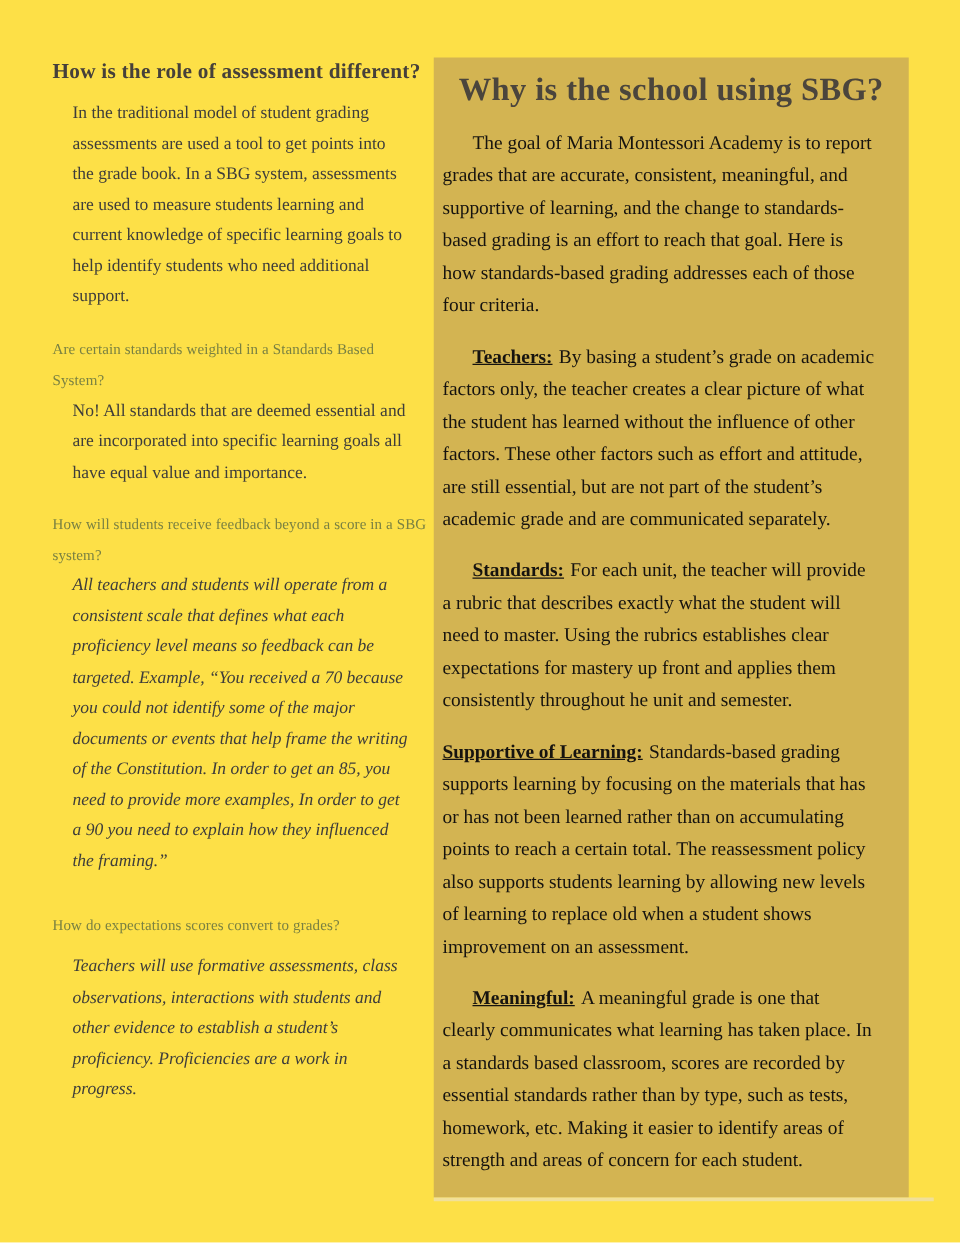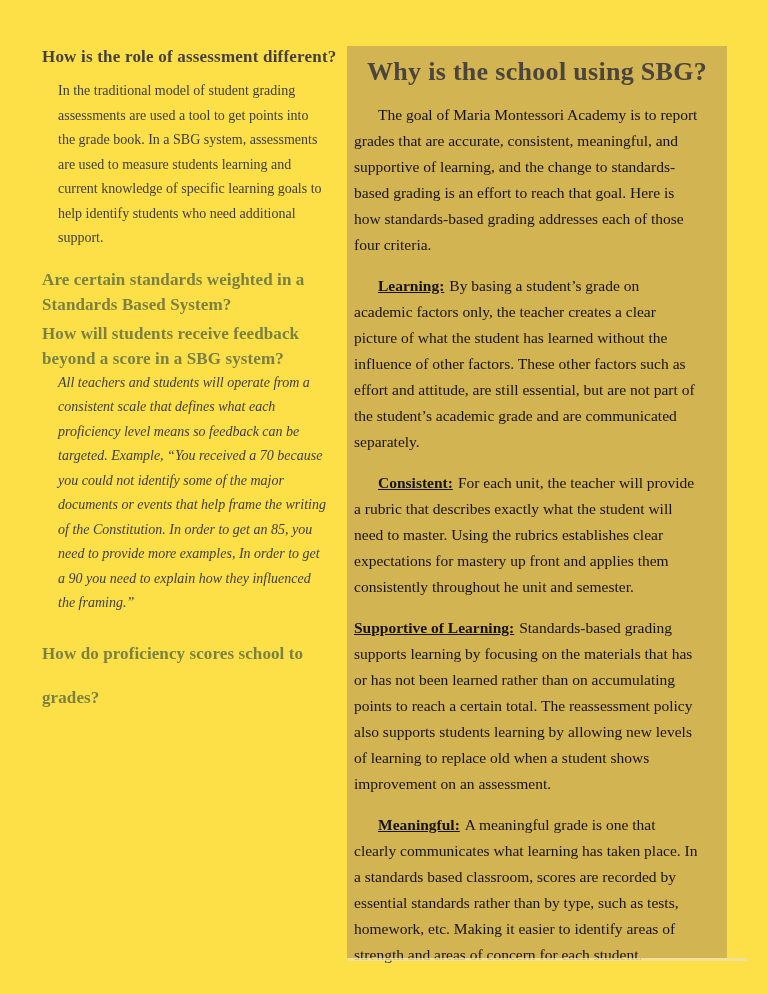--- a/index.html
+++ b/index.html
@@ -9,21 +9,21 @@
     font-family:"Liberation Serif", "DejaVu Serif", serif;
   }
 
   
   .left-col { position:absolute; left:42px; top:40px; width:300px; }
   .h-dark {
     margin:0; font-size:17px; font-weight:bold; line-height:33px;
     color:#46403a; letter-spacing:.2px;
   }
   .h-green {
-    margin:16px 0 0 0; font-size:17px; font-weight:bold; line-height:25px;
+    margin:16px 0 0 0; font-size:12px; font-weight:normal; line-height:25px;
     color:#7a8142; letter-spacing:.1px;
   }
   .h-green.wide { line-height:44px; margin-top:14px; }
   .body-text {
     margin:16px; font-size:14px; line-height:24.5px; color:#3e3d3b;
   }
   .mt-sm { margin-top:6px; }
   .mt-xs { margin-top:1px; }
   .mt-0  { margin-top:0;font-style:italic; }
   .h-mt  { margin-top:4px; }
@@ -58,46 +58,48 @@
 
   <div class="left-col">
 
     <div>
       <h2 class="h-dark">How is the role of assessment different?</h2>
       <p class="body-text mt-sm">In the traditional model of student grading assessments are used a tool to get points into the grade book.  In a SBG system, assessments are used to measure students learning and current knowledge of specific learning goals to help identify students who need additional support.</p>
     </div>
 
     <div>
       <h2 class="h-green">Are certain standards weighted in a Standards Based System?</h2>
+      <p class="body-text mt-xs">No! All standards that are deemed essential and are incorporated into specific learning goals all have equal value and importance.</p>
     </div>
 
     <div>
       <h2 class="h-green h-mt">How will students receive feedback beyond a score in a SBG system?</h2>
       <p class="body-text mt-0">All teachers and students will operate from a consistent scale that defines what each proficiency level means so feedback can be targeted. Example, “You received a 70 because you could not identify some of the major documents or events that help frame the writing of the Constitution. In order to get an 85, you need to provide more examples, In order to get a 90 you need to explain how they influenced the framing.”</p>
     </div>
 
     <div>
-      <h2 class="h-green wide">How do proficiency scores school to grades?</h2>
+      <h2 class="h-green wide">How do expectations scores convert to grades?</h2>
+      <p class="body-text mt-0">Teachers will use formative assessments, class observations, interactions with students and other evidence to establish a student’s proficiency. Proficiencies are a work in progress.</p>
     </div>
 
   </div>
 
   <div class="gold-panel">
     <h1 class="panel-title">Why is the school using SBG?</h1>
 
     <p class="gp first indent">
       <span class="lead"></span><span>The goal of Maria Montessori Academy is to report grades that are accurate, consistent, meaningful, and supportive of learning, and the change to standards-based grading is an effort to reach that goal. Here is how standards-based grading addresses each of those four criteria.</span>
     </p>
 
     <p class="gp indent">
-      <span class="lead">Learning:</span><span>By basing a student’s grade on academic factors only, the teacher creates a clear picture of what the student has learned without the influence of other factors. These other factors such as effort and attitude, are still essential, but are not part of the student’s academic grade and are communicated separately.</span>
+      <span class="lead">Teachers:</span><span>By basing a student’s grade on academic factors only, the teacher creates a clear picture of what the student has learned without the influence of other factors. These other factors such as effort and attitude, are still essential, but are not part of the student’s academic grade and are communicated separately.</span>
     </p>
 
     <p class="gp indent">
-      <span class="lead">Consistent:</span><span>For each unit, the teacher will provide a rubric that describes exactly what the student will need to master. Using the rubrics establishes clear expectations for mastery up front and applies them consistently throughout he unit and semester.</span>
+      <span class="lead">Standards:</span><span>For each unit, the teacher will provide a rubric that describes exactly what the student will need to master. Using the rubrics establishes clear expectations for mastery up front and applies them consistently throughout he unit and semester.</span>
     </p>
 
     <p class="gp">
       <span class="lead">Supportive of Learning:</span><span>Standards-based grading supports learning by focusing on the materials that has or has not been learned rather than on accumulating points to reach a certain total. The reassessment policy also supports students learning by allowing new levels of learning to replace old when a student shows improvement on an assessment.</span>
     </p>
 
     <p class="gp indent">
       <span class="lead">Meaningful:</span><span>A meaningful grade is one that clearly communicates what learning has taken place. In a standards based classroom, scores are recorded by essential standards rather than by type, such as tests, homework, etc. Making it easier to identify areas of strength and areas of concern for each student.</span>
     </p>
   </div>

